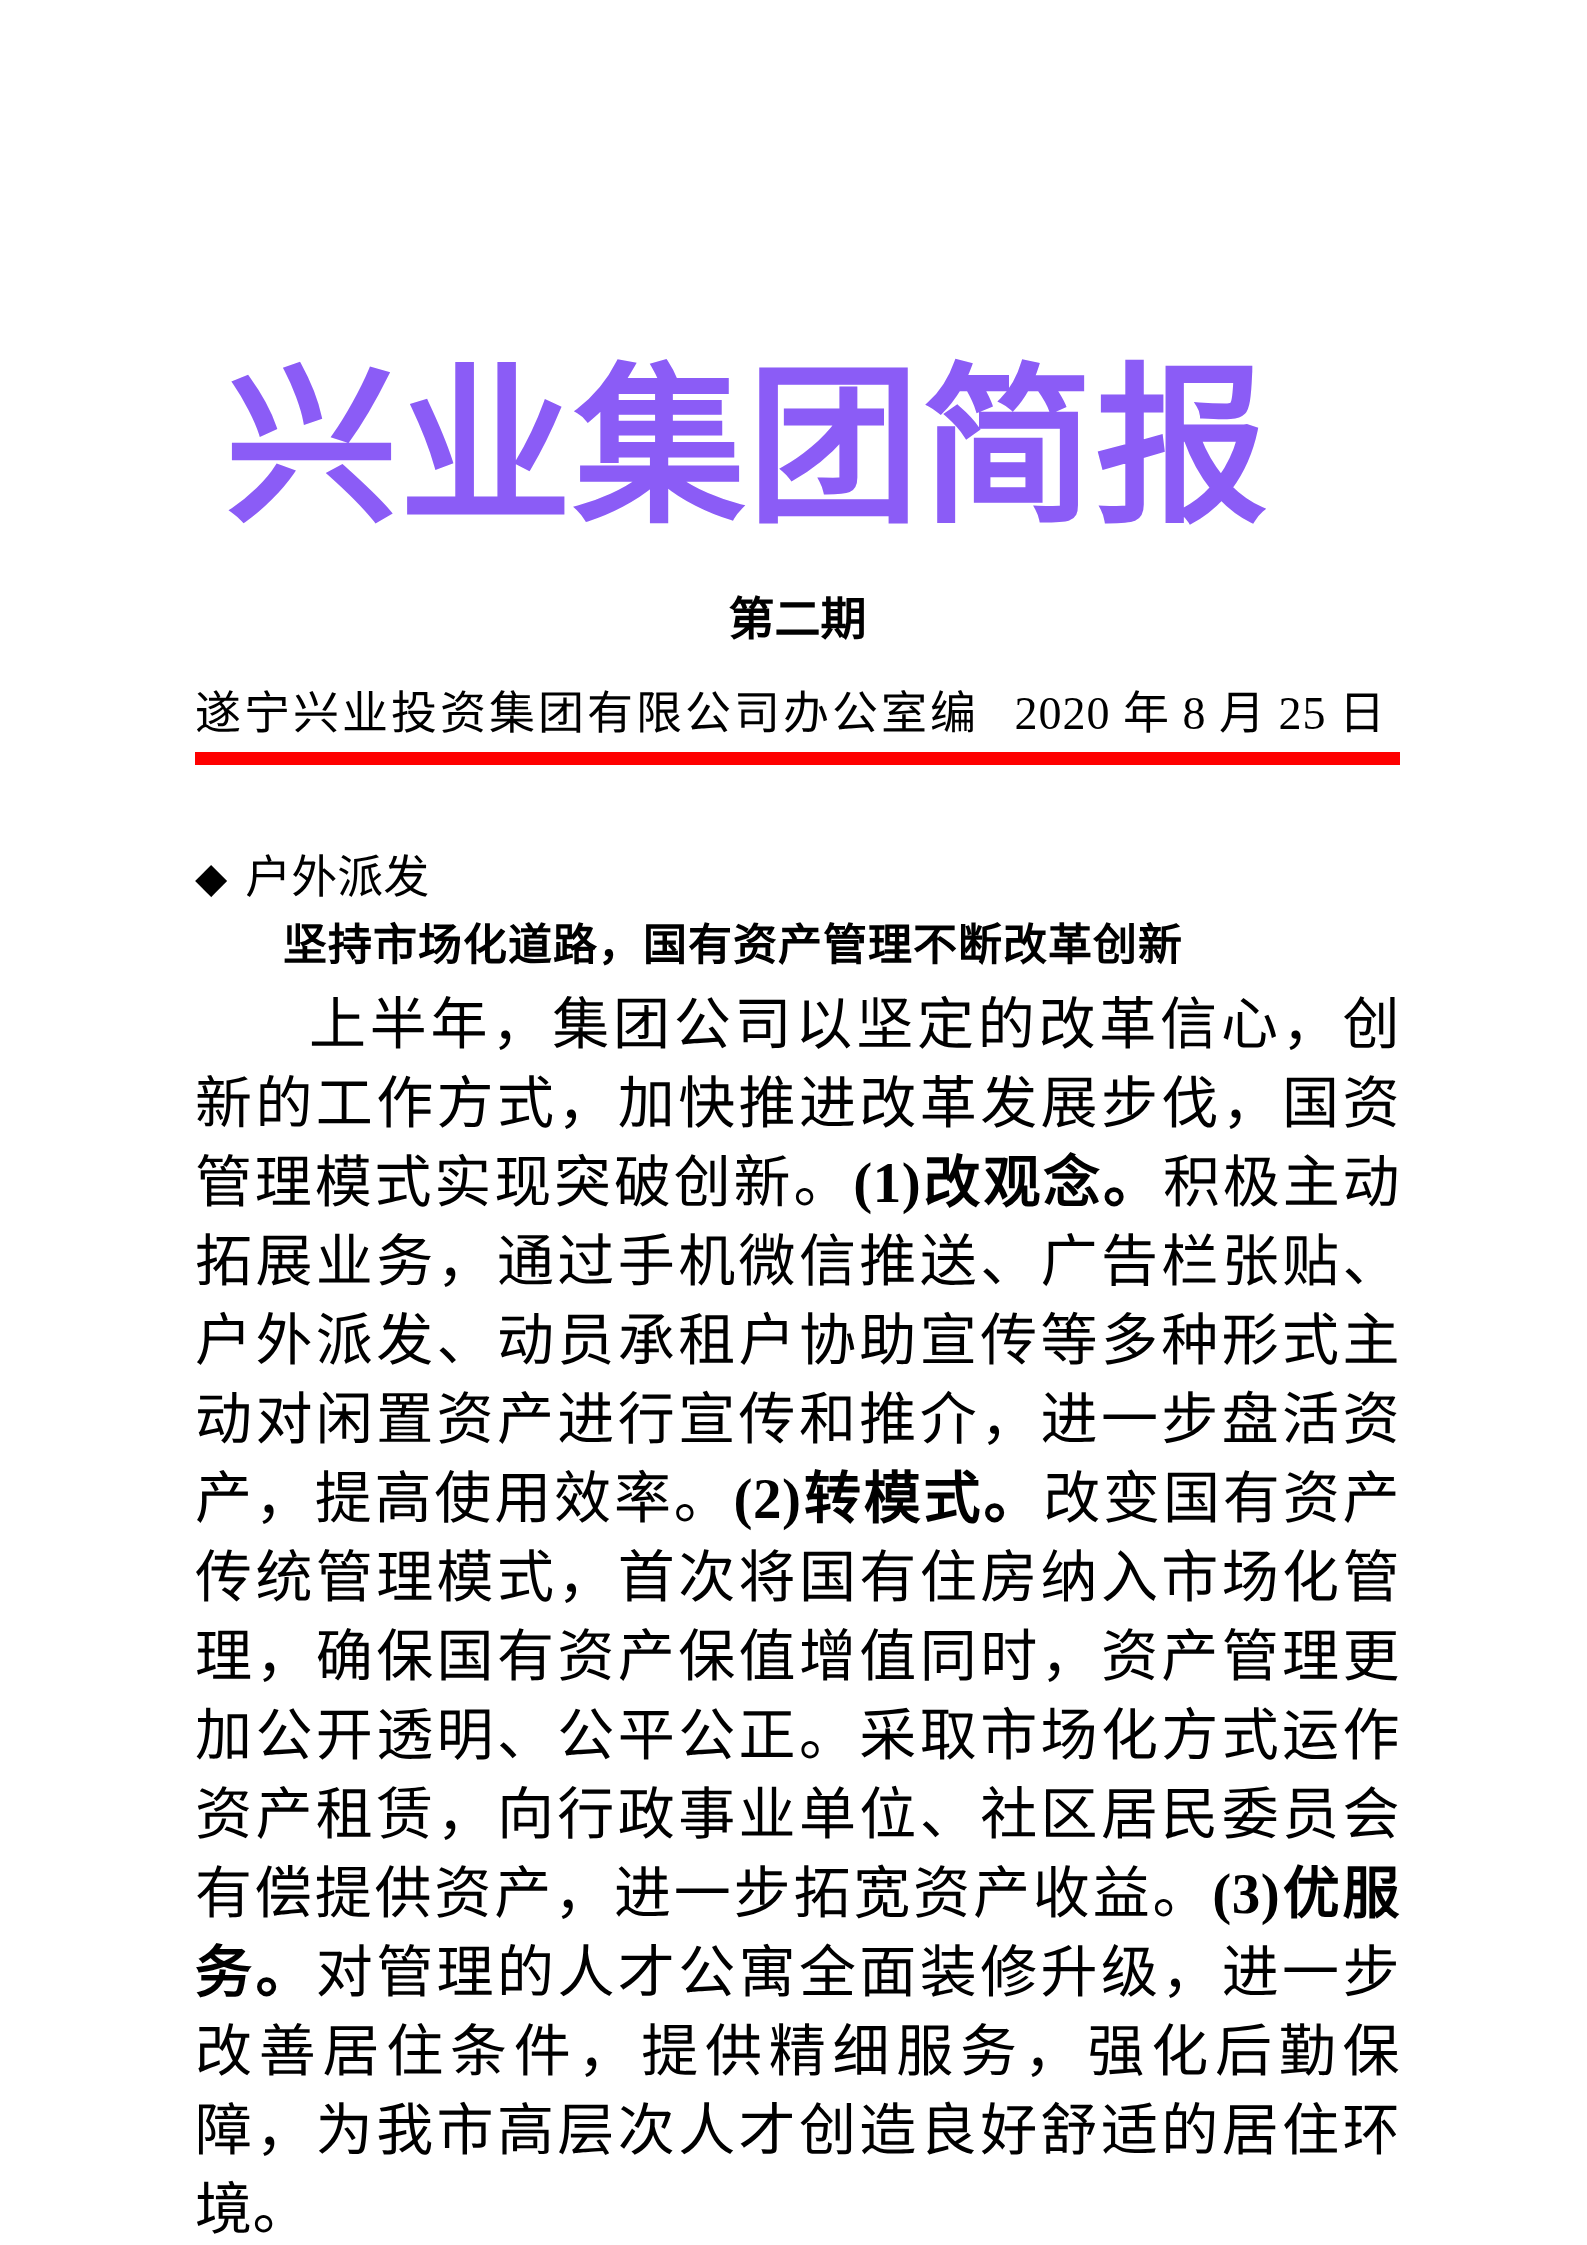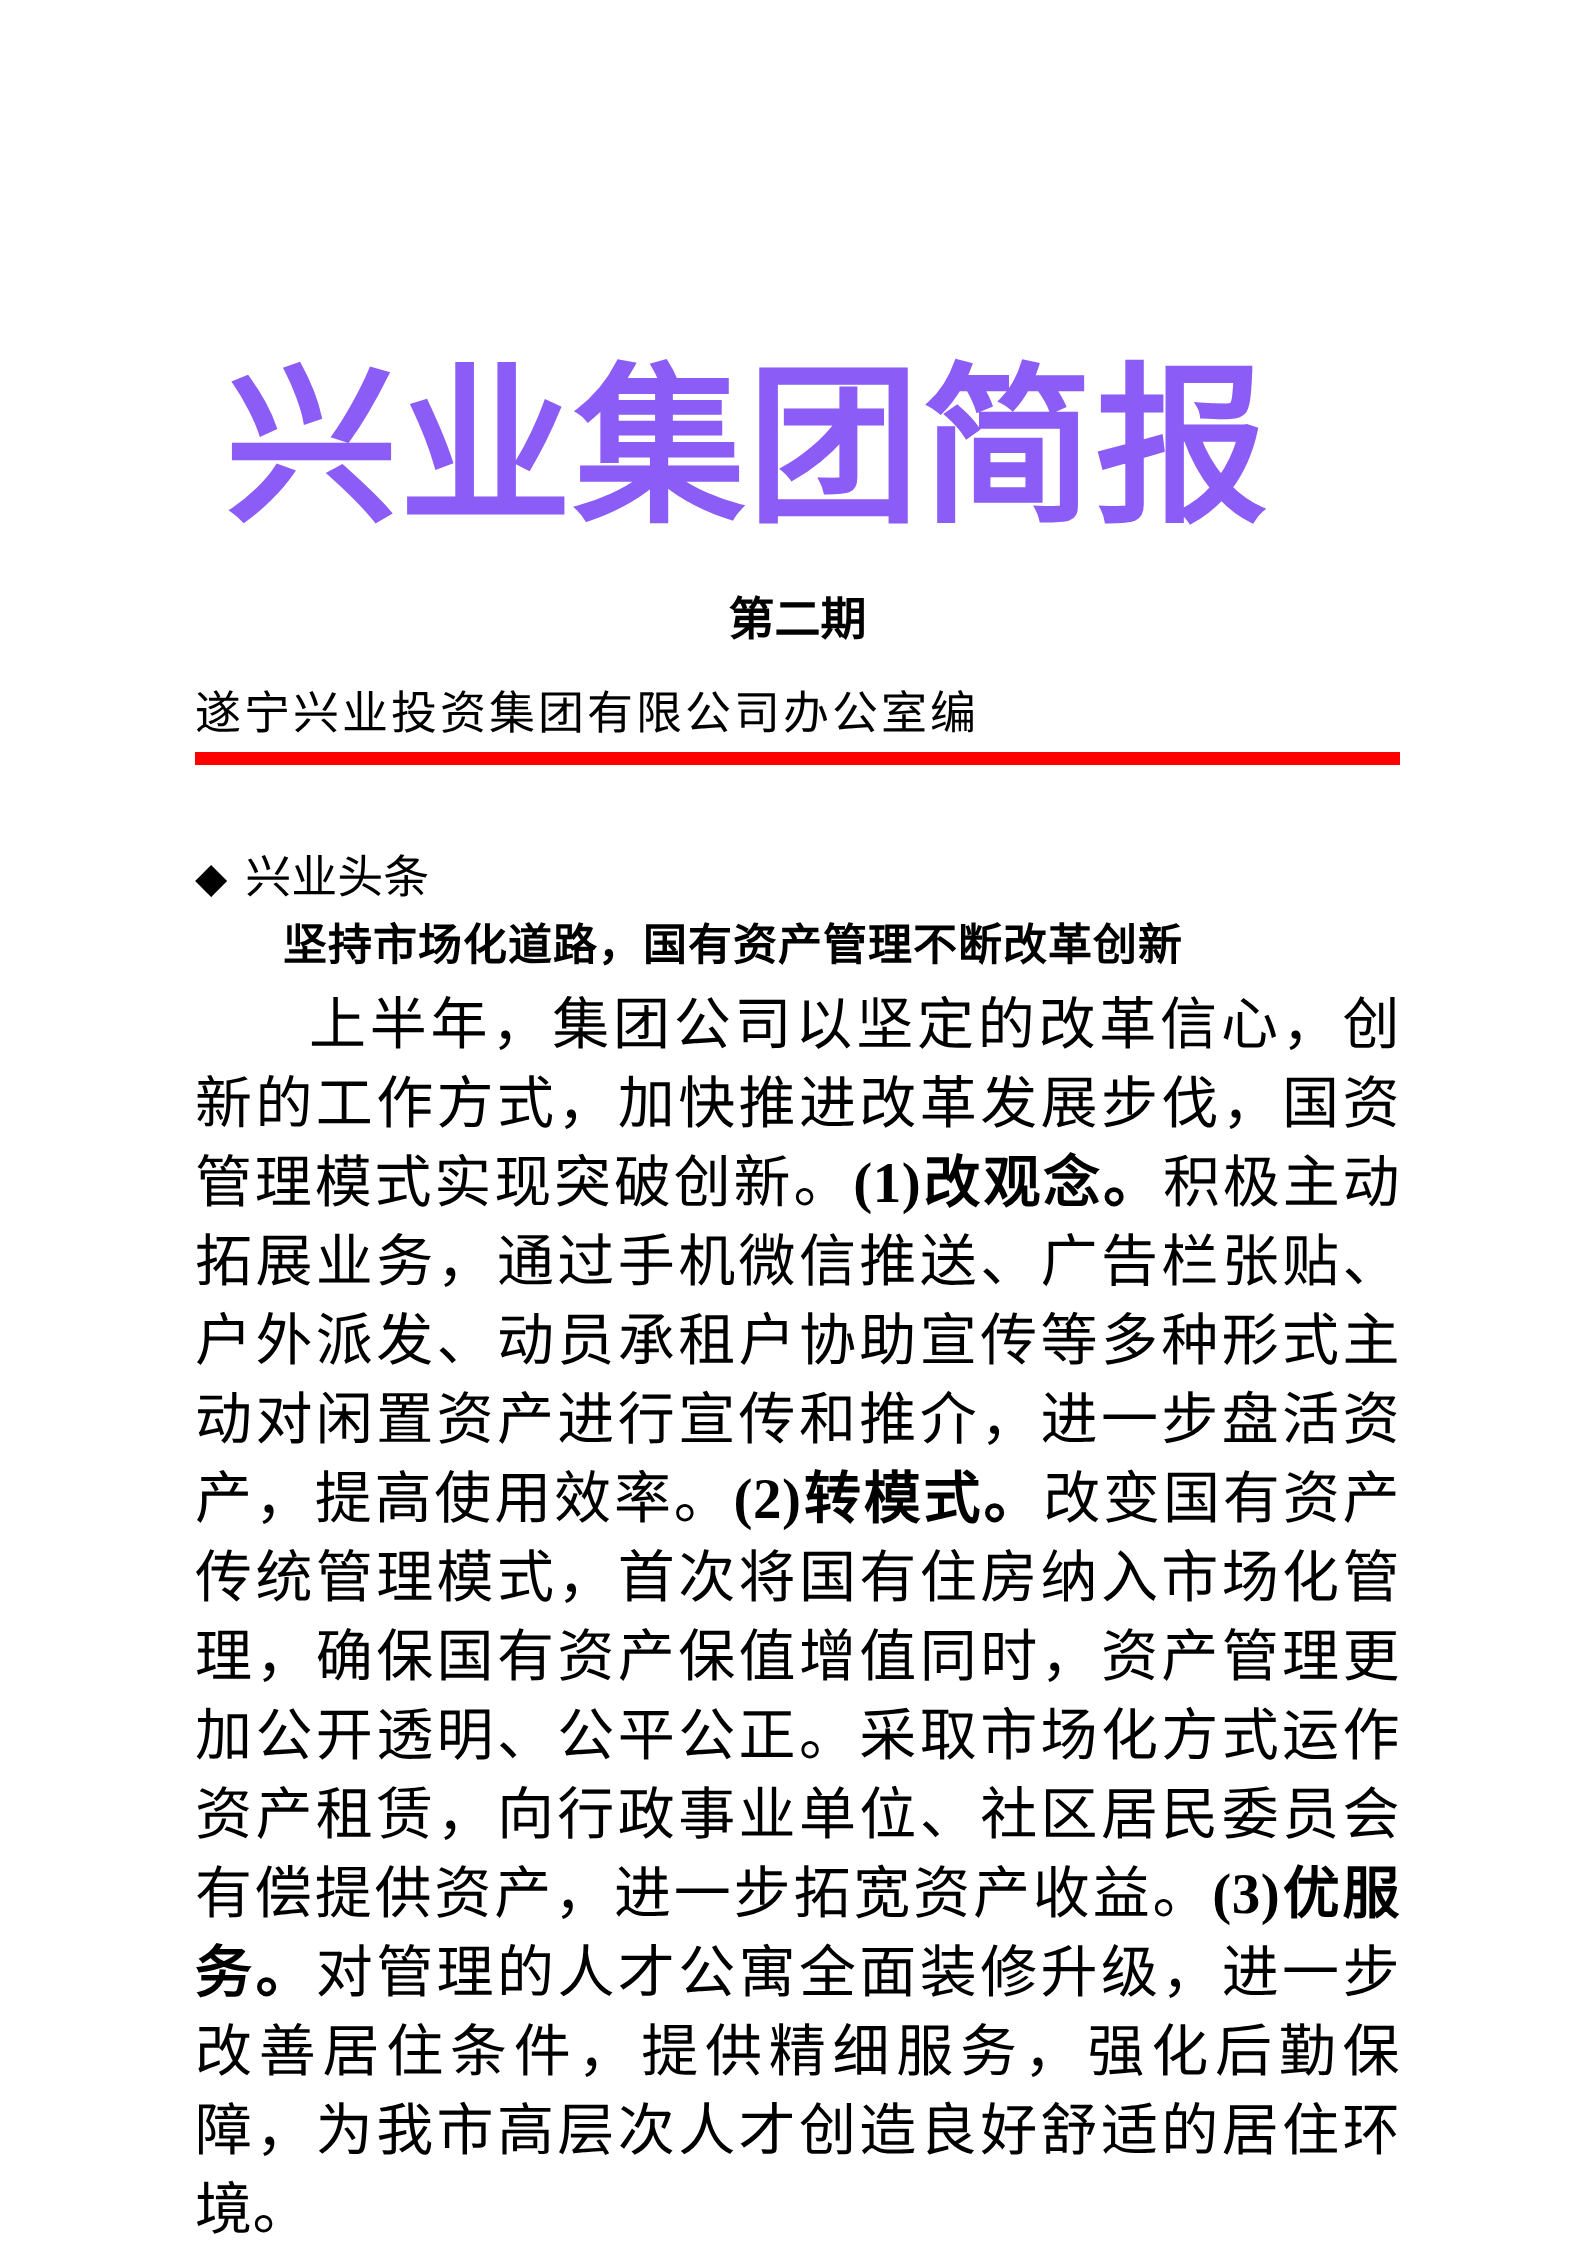--- a/index.html
+++ b/index.html
@@ -100,27 +100,28 @@
 
 <div class="page">
   <div class="content">
 
     <div class="masthead" style="color: #8b5cf6;">兴业集团简报</div>
 
     <div class="issue">第二期</div>
 
     <div class="edit-row">
       <span class="editor">遂宁兴业投资集团有限公司办公室编</span>
+      <span class="date">2020 年 8 月 25 日</span>
     </div>
 
     <div class="red-rule" style="background: rgb(254, 0, 0);"></div>
 
     <div class="section-head">
       <span class="diamond">◆</span>
-      <span>兴业头条</span>
+      <span>户外派发</span>
     </div>
 
     <div class="article-title">坚持市场化道路，国有资产管理不断改革创新</div>
 
     <div class="article-body"><span class="seg">上半年，集团公司以坚定的改革信心，创新的工作方式，加快推进改革发展步伐，国资管理模式实现突破创新。</span><span class="seg-bold">(1)改观念。</span><span class="seg">积极主动拓展业务，通过手机微信推送、广告栏张贴、户外派发、动员承租户协助宣传等多种形式主动对闲置资产进行宣传和推介，进一步盘活资产，提高使用效率。</span><span class="seg-bold">(2)转模式。</span><span class="seg">改变国有资产传统管理模式，首次将国有住房纳入市场化管理，确保国有资产保值增值同时，资产管理更加公开透明、公平公正。采取市场化方式运作资产租赁，向行政事业单位、社区居民委员会有偿提供资产，进一步拓宽资产收益。</span><span class="seg-bold">(3)优服务。</span><span class="seg">对管理的人才公寓全面装修升级，进一步改善居住条件，提供精细服务，强化后勤保障，为我市高层次人才创造良好舒适的居住环境。</span></div>
 
   </div>
 </div>
 
 </body></html>

